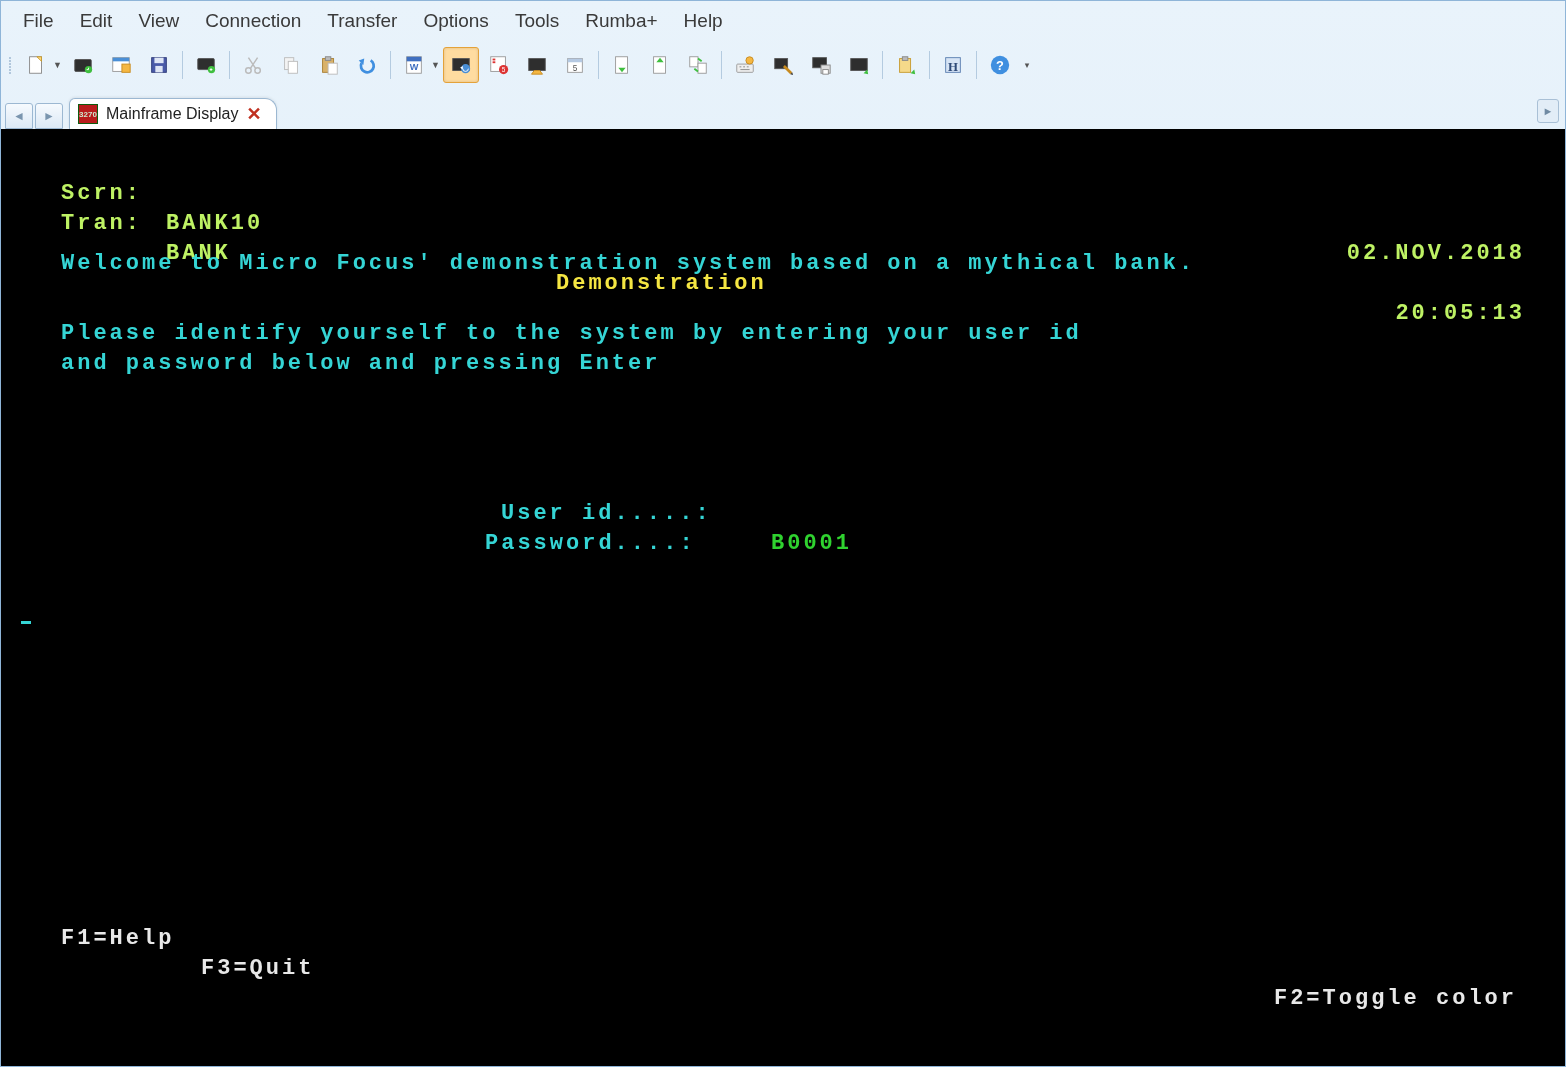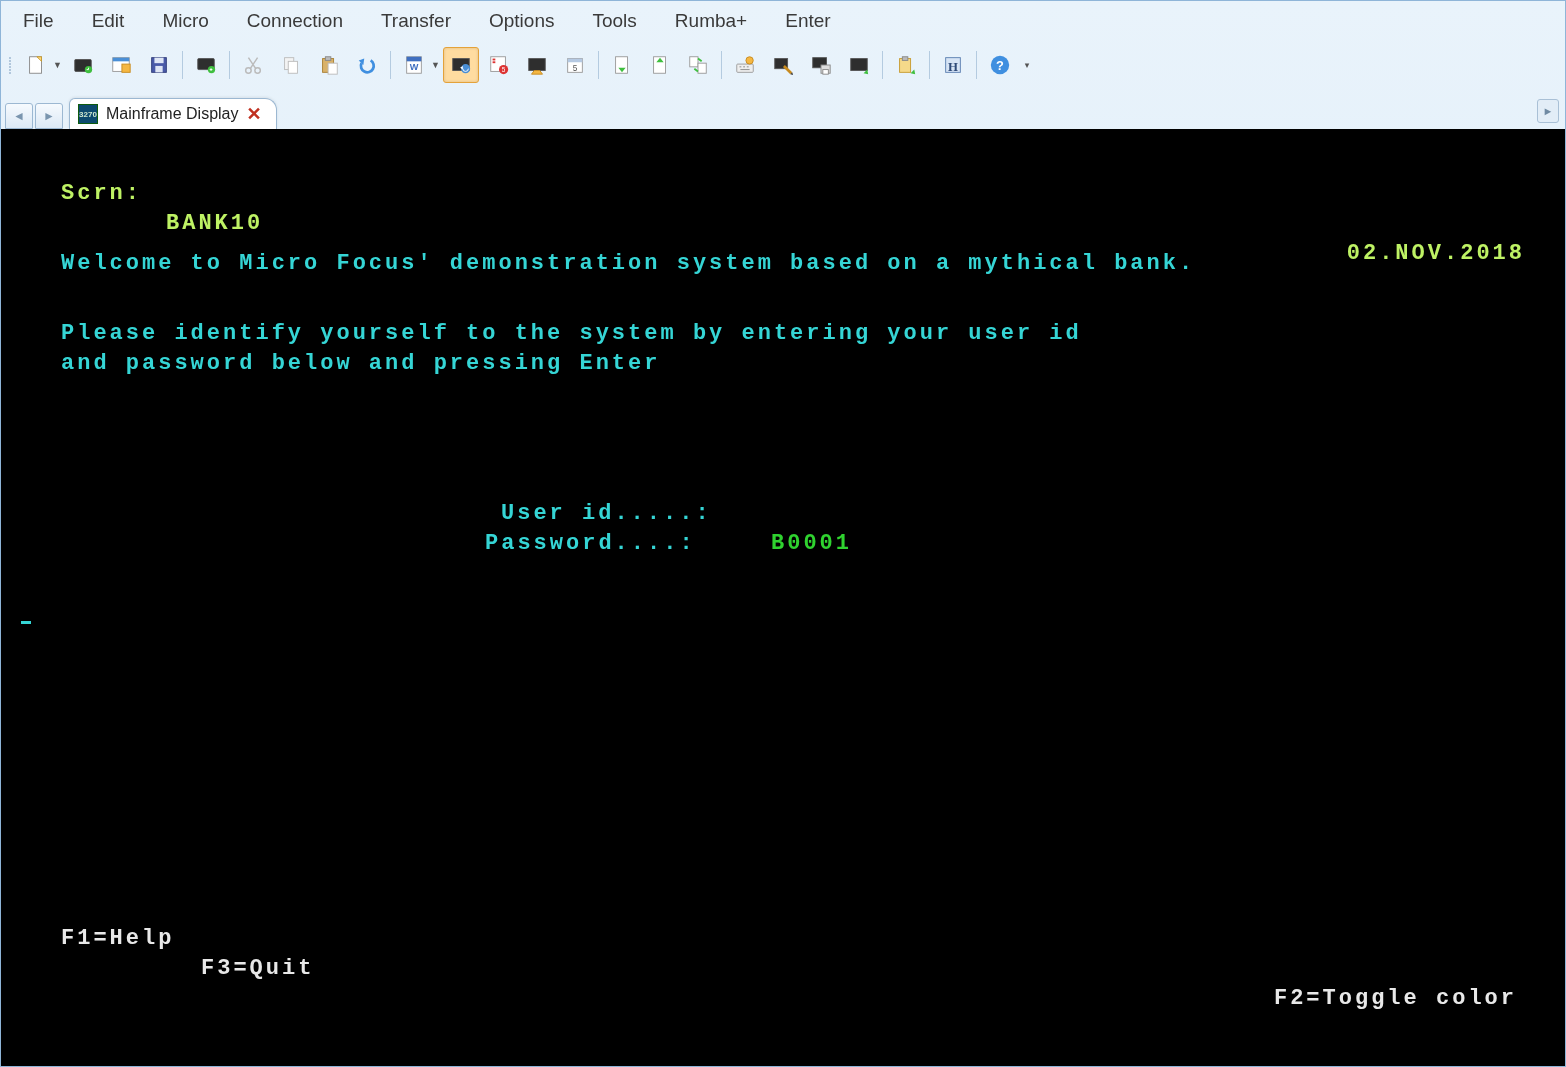--- a/index.html
+++ b/index.html
@@ -1,34 +1,34 @@
 <!DOCTYPE html>
 <html><head>
 <meta charset="utf-8">
 <style>
   html,body{margin:0;padding:0;height:100%;font-family:"Segoe UI",Tahoma,Arial,sans-serif;background:#fff;}
   .window{width:1566px;height:1067px;background:linear-gradient(#e9f3fb,#d6e8f7);display:flex;flex-direction:column;border:1px solid #8fb5d8;box-sizing:border-box;}
   
-  .menubar{display:flex;align-items:center;gap:14px;padding:6px 10px 8px 10px;font-size:19px;color:#3a3a3a;}
+  .menubar{display:flex;align-items:center;gap:2px;padding:6px 10px 8px 10px;font-size:19px;color:#3a3a3a;}
   .menubar span{padding:3px 12px;border-radius:3px;cursor:default;}
   
   .toolbar{display:flex;align-items:center;padding:4px 6px 10px 6px;}
   .grip{display:inline-flex;flex-direction:column;gap:1px;margin-right:4px;padding:4px 2px;}
   .grip i{width:2px;height:2px;background:#9fb9d2;border-radius:50%;display:block;}
   .tbwrap{display:flex;align-items:center;flex-wrap:nowrap;}
   .tbtn{width:34px;height:34px;display:inline-flex;align-items:center;justify-content:center;margin:0 1px;border:1px solid transparent;border-radius:3px;position:relative;}
   .tbtn.active{background:#ffdca0;border:1px solid #e4a23a;box-shadow:inset 0 0 3px rgba(0,0,0,.15);}
   .tbtn svg{width:22px;height:22px;}
   .tsep{width:1px;height:28px;background:#b4cbe0;margin:0 4px;}
   .dropcaret{font-size:9px;color:#555;margin-left:-2px;margin-right:2px;align-self:center;}
   
   .tabstrip{display:flex;align-items:flex-end;height:36px;padding-left:4px;position:relative;}
   .navbtn{width:26px;height:24px;border:1px solid #9cb8d2;border-radius:3px 3px 0 0;background:linear-gradient(#f6fafe,#dce9f5);display:inline-flex;align-items:center;justify-content:center;margin-right:2px;font-size:12px;color:#7a95ae;}
   .tab{display:flex;align-items:center;height:30px;background:#fff;border:1px solid #9cb8d2;border-bottom:none;border-radius:6px 12px 0 0;padding:0 14px 0 8px;gap:8px;margin-left:4px;box-shadow:0 -1px 3px rgba(0,0,0,.08);}
-  .tabicon{width:18px;height:18px;background:#0c4a6e;border:1px solid #0e5b0e;display:inline-flex;align-items:center;justify-content:center;color:#cfe9cf;font-size:8px;font-weight:bold;}
+  .tabicon{width:18px;height:18px;background:#b91c1c;border:1px solid #0e5b0e;display:inline-flex;align-items:center;justify-content:center;color:#cfe9cf;font-size:8px;font-weight:bold;}
   .tab .title{font-size:16px;color:#222;}
   .tab .close{color:#c03020;font-weight:bold;font-size:18px;cursor:pointer;}
   .tabstrip .spacer{flex:1;}
   .scrollhint{width:20px;height:22px;border:1px solid #a9c0d6;border-radius:3px;background:#e2edf7;align-self:center;margin-right:6px;display:flex;align-items:center;justify-content:center;color:#6f8aa3;font-size:11px;}
   
   .terminal-frame{flex:1;background:#000;border-top:2px solid #000;}
   .terminal{width:100%;height:100%;position:relative;font-family:"Courier New",monospace;font-weight:bold;font-size:22px;letter-spacing:3px;line-height:30px;}
   .row{position:absolute;left:0;right:0;white-space:pre;}
   .blue{color:#bef264;}
   .yellow{color:#f5e642;}
@@ -38,27 +38,27 @@
   .cursor{position:absolute;width:10px;height:3px;background:#35d5d5;}
 </style>
 </head>
 <body>
 
 <div class="window">
 
   <div class="menubar">
     <span>File</span>
     <span>Edit</span>
-    <span>Micro</span>
+    <span>View</span>
     <span>Connection</span>
     <span>Transfer</span>
     <span>Options</span>
     <span>Tools</span>
     <span>Rumba+</span>
-    <span>Enter</span>
+    <span>Help</span>
   </div>
 
   <div class="toolbar">
     <span class="grip">
         <i></i>
         <i></i>
         <i></i>
         <i></i>
         <i></i>
         <i></i>
@@ -254,20 +254,26 @@
 
   <div class="terminal-frame">
     <div class="terminal">
 
       <div class="row" style="top:18px;">
         <span class="blue" style="position:absolute;left:60px;">Scrn:</span>
         <span class="blue" style="position:absolute;left:165px;">BANK10</span>
         <span class="blue" style="position:absolute;right:40px;">02.NOV.2018</span>
       </div>
 
+      <div class="row" style="top:48px;">
+        <span class="blue" style="position:absolute;left:60px;">Tran:</span>
+        <span class="blue" style="position:absolute;left:165px;">BANK</span>
+        <span class="yellow" style="position:absolute;left:555px;">Demonstration</span>
+        <span class="blue" style="position:absolute;right:40px;">20:05:13</span>
+      </div>
 
       <div class="row cyan" style="top:118px;left:60px;">Welcome to Micro Focus' demonstration system based on a mythical bank.</div>
 
       <div class="row cyan" style="top:218px;left:60px;">and password below and pressing Enter</div>
       <div class="row cyan" style="top:188px;left:60px;">Please identify yourself to the system by entering your user id</div>
 
       <div class="row" style="top:338px;">
         <span class="cyan" style="position:absolute;left:500px;">User id.....:</span>
         <span class="green" style="position:absolute;left:770px;">B0001</span>
       </div>

